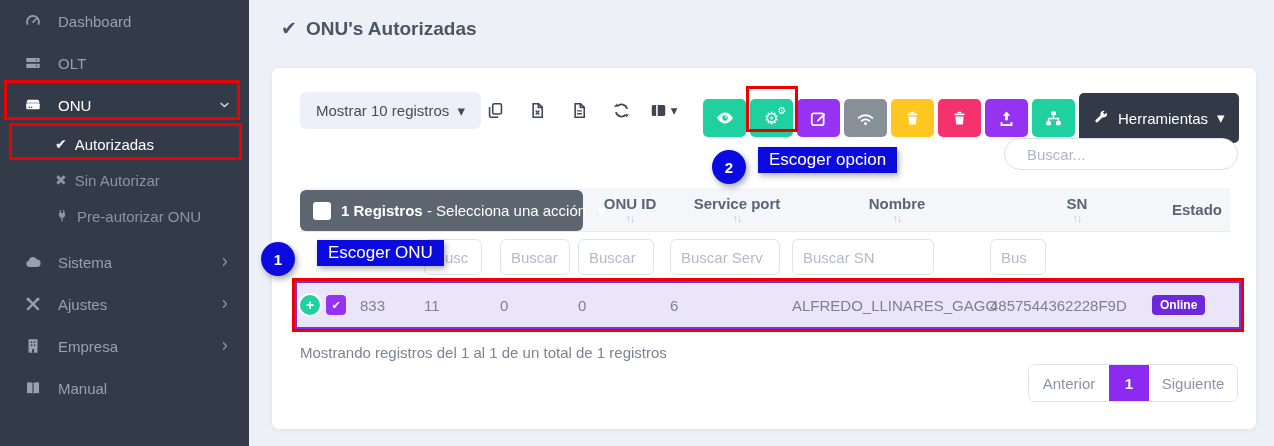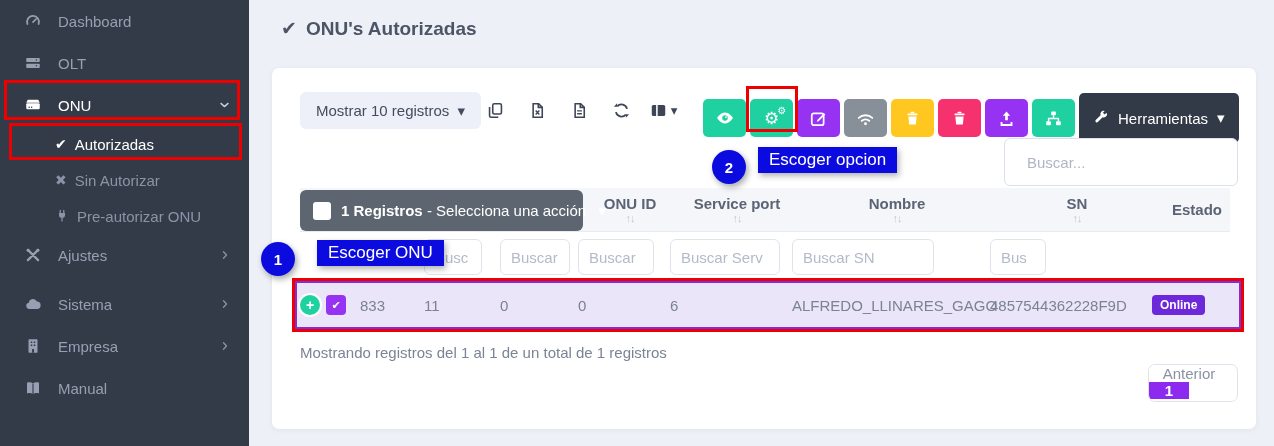--- a/index.html
+++ b/index.html
@@ -31,21 +31,21 @@
   .abtn.green { background:#1fd0a0; }
   .abtn.purple { background:#9632f1; }
   .abtn.grey { background:#878f99; }
   .abtn.yellow { background:#ffc71f; }
   .abtn.pink { background:#f5326e; }
   .tools-btn { height:50px; padding:0 14px; background:#333a47; color:#fff; border:none; border-radius:5px; font-size:15px; display:flex; align-items:center; gap:9px; cursor:pointer; font-family:inherit; }
   .gear-glyphs { position:relative; font-size:17px; line-height:1; }
   .gear-glyphs .g2 { position:absolute; font-size:10px; right:-7px; top:-4px; }
 
   
-  .search-box { position:absolute; left:732px; top:70px; width:234px; height:48px; border:1px solid #dbe0ea; border-radius:6px; background:#fff; display:flex; align-items:center; padding:0 12px; gap:10px; }
+  .search-box { position:absolute; left:732px; top:70px; width:234px; height:32px; border:1px solid #dbe0ea; border-radius:16px; background:#fff; display:flex; align-items:center; padding:0 12px; gap:10px; }
   .search-box input { border:none; outline:none; flex:1; font-size:15px; color:#434d5e; font-family:inherit; background:transparent; }
   .search-box input::placeholder { color:#aeb6c6; }
 
   
   .tgrid { display:grid; grid-template-columns:26px 34px 64px 76px 78px 92px 122px 198px 162px 78px; align-items:center; }
   .thead { position:absolute; left:28px; top:120px; width:930px; height:44px; background:#f5f6fa; border-bottom:1px solid #e9ebf1; }
   .th { font-size:15px; font-weight:bold; color:#5b6475; padding-left:20px; display:flex; align-items:center; justify-content:space-between; padding-right:8px;flex-direction:column; }
   .sort { font-size:11px; color:#c0c6d2; letter-spacing:-1px; cursor:pointer; }
   .sel-action { position:absolute; left:0; top:2px; width:283px; height:41px; background:#5d6570; border:none; border-radius:6px; color:#fff; font-size:15px; display:flex; align-items:center; padding:0 13px; gap:10px; cursor:pointer; font-family:inherit; white-space:nowrap; }
   .cb-white { width:18px; height:18px; background:#fff; border-radius:3px; flex:none; }
@@ -60,21 +60,21 @@
   
   .row-redbox { position:absolute; left:20px; top:210px; width:952px; height:54px; border:3px solid #ee0000; background:#fff; }
   .data-row { width:100%; height:100%; background:#ebe5f9; border:2px solid #7c2fe0; padding-left:3px; cursor:pointer; }
   .data-row .cell { font-size:15px; color:#7a8294; }
   .plus-circle { width:20px; height:20px; border-radius:50%; background:#1fd0a0; color:#fff; font-size:14px; font-weight:bold; display:flex; align-items:center; justify-content:center; box-shadow:0 0 0 2px #fff; cursor:pointer; line-height:1; }
   .cb-purple { width:20px; height:20px; background:#9632f1; border-radius:4px; color:#fff; font-size:11px; display:flex; align-items:center; justify-content:center; cursor:pointer; }
   .status-badge { display:inline-block; background:#6d28d9; color:#fff; font-size:12px; font-weight:bold; padding:3px 8px; border-radius:4px; }
 
   
   .tinfo { position:absolute; left:28px; top:276px; font-size:15px; color:#7b8494; }
-  .pagination { position:absolute; right:18px; top:296px; display:flex; height:38px; border:1px solid #dfe3ec; border-radius:7px; overflow:hidden; background:#fff;flex-direction:column; }
+  .pagination { position:absolute; right:18px; top:296px; display:flex; height:38px; border:1px solid #dfe3ec; border-radius:7px; overflow:hidden; background:#fff; }
   .pg { height:100%; display:flex; align-items:center; justify-content:center; font-size:15px; color:#8a93a5; background:#fff; border:none; cursor:pointer; font-family:inherit; }
   .pg.prev { width:80px; }
   .pg.next { width:88px; }
   .pg.cur { width:40px; background:#8c2af0; color:#fff; font-weight:bold; }
 
   
   .redbox { position:absolute; border:3px solid #ee0000; pointer-events:none; }
   .num-badge { position:absolute; width:34px; height:34px; border-radius:50%; background:#0b0be0; color:#fff; font-size:15px; font-weight:bold; display:flex; align-items:center; justify-content:center; box-shadow:2px 3px 6px rgba(0,0,0,.35); }
   .blue-label { position:absolute; background:#0b0be0; color:#fff; font-size:17px; padding:3px 11px; box-shadow:2px 3px 6px rgba(0,0,0,.3); white-space:nowrap; }
 
@@ -135,42 +135,42 @@
         <span class="sb-subico" style="display:inline-flex;">
           <svg width="14" height="14" viewBox="0 0 24 24">
               <path d="M9 2.5v4.5M15 2.5v4.5" stroke="#8b94a6" stroke-width="2.2" stroke-linecap="round" fill="none"></path>
               <path d="M6.8 7h10.4v3.2a5.2 5.2 0 0 1-10.4 0z" fill="#8b94a6"></path>
               <path d="M12 15.5v5" stroke="#8b94a6" stroke-width="2.2" stroke-linecap="round"></path>
             </svg>
         </span>
         <span>Pre-autorizar ONU</span>
       </div>
     </div>
+    <div class="sb-item" style="margin-top:7px;">
+      <span class="sb-ico">
+        <svg width="18" height="18" viewBox="0 0 24 24">
+            <path d="M7 18.5a4.2 4.2 0 0 1-.6-8.3A5.6 5.6 0 0 1 17.2 8.8 4.3 4.3 0 0 1 17.4 18.5z" fill="currentColor"></path>
+          </svg>
+      </span>
+      <span>Sistema</span>
+      <span class="sb-chev">
+        <svg width="12" height="12" viewBox="0 0 24 24">
+            <path d="M9 5.5l6 6.5-6 6.5" fill="none" stroke="#8b94a6" stroke-width="2.6" stroke-linecap="round" stroke-linejoin="round"></path>
+          </svg>
+      </span>
+    </div>
     <div class="sb-item">
       <span class="sb-ico">
         <svg width="18" height="18" viewBox="0 0 24 24">
             <path d="M5.2 5.2l13.6 13.6M18.8 5.2L5.2 18.8" stroke="currentColor" stroke-width="3" stroke-linecap="round" fill="none"></path>
             <circle cx="5.6" cy="5.6" r="2.1" fill="currentColor"></circle>
             <circle cx="18.4" cy="5.6" r="2.1" fill="currentColor"></circle>
           </svg>
       </span>
       <span>Ajustes</span>
-      <span class="sb-chev">
-        <svg width="12" height="12" viewBox="0 0 24 24">
-            <path d="M9 5.5l6 6.5-6 6.5" fill="none" stroke="#8b94a6" stroke-width="2.6" stroke-linecap="round" stroke-linejoin="round"></path>
-          </svg>
-      </span>
-    </div>
-    <div class="sb-item" style="margin-top:7px;">
-      <span class="sb-ico">
-        <svg width="18" height="18" viewBox="0 0 24 24">
-            <path d="M7 18.5a4.2 4.2 0 0 1-.6-8.3A5.6 5.6 0 0 1 17.2 8.8 4.3 4.3 0 0 1 17.4 18.5z" fill="currentColor"></path>
-          </svg>
-      </span>
-      <span>Sistema</span>
       <span class="sb-chev">
         <svg width="12" height="12" viewBox="0 0 24 24">
             <path d="M9 5.5l6 6.5-6 6.5" fill="none" stroke="#8b94a6" stroke-width="2.6" stroke-linecap="round" stroke-linejoin="round"></path>
           </svg>
       </span>
     </div>
     <div class="sb-item">
       <span class="sb-ico">
         <svg width="18" height="18" viewBox="0 0 24 24">
             <rect x="6" y="3" width="12" height="18" rx="1" fill="currentColor"></rect>

